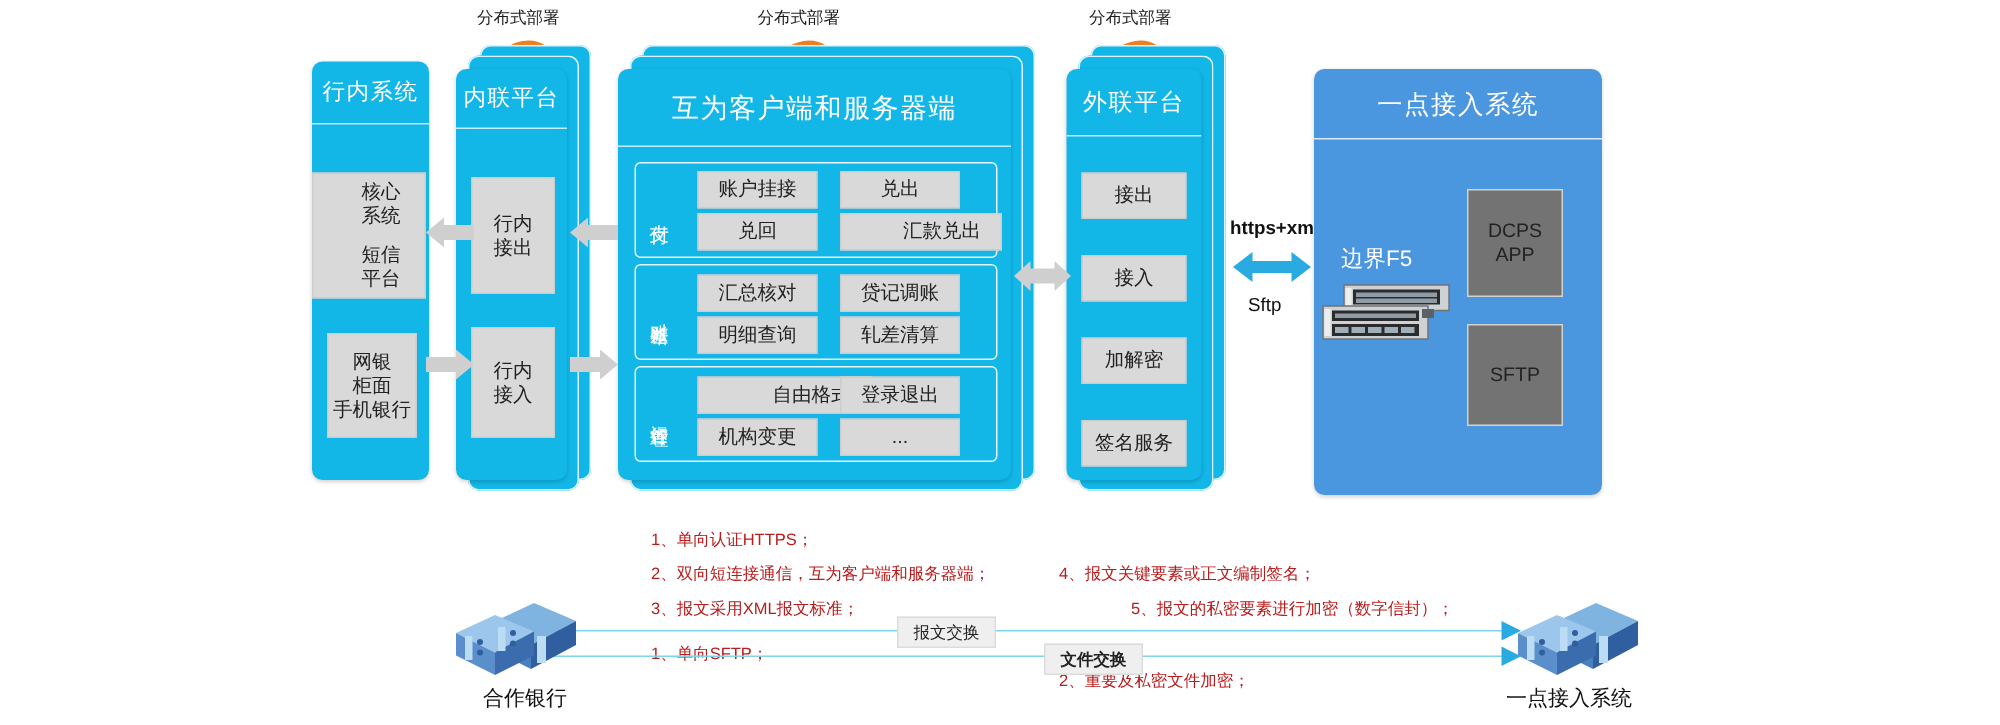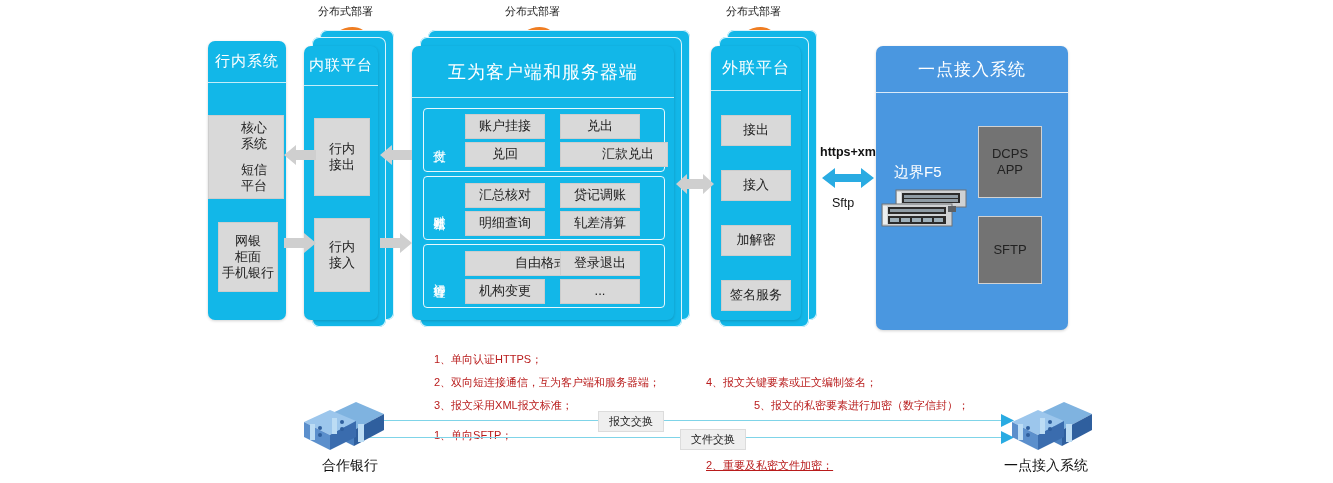--- a/index.html
+++ b/index.html
@@ -280,36 +280,36 @@
 <div class="rbox" style="left:978px;top:216px;width:62px;height:66px;">
   <span>SFTP</span>
 </div>
 
 <div class="note" style="left:434px;top:352px;">1、单向认证HTTPS；</div>
 <div class="note" style="left:434px;top:375px;">2、双向短连接通信，互为客户端和服务器端；</div>
 <div class="note" style="left:434px;top:398px;">3、报文采用XML报文标准；</div>
 <div class="note" style="left:706px;top:375px;">4、报文关键要素或正文编制签名；</div>
 <div class="note" style="left:706px;top:398px;margin-left:48px;">5、报文的私密要素进行加密（数字信封）；</div>
 <div class="note" style="left:434px;top:428px;">1、单向SFTP；</div>
-<div class="note" style="left:706px;top:458px;text-decoration:underline;">2、重要及私密文件加密；</div>
+<div class="note" style="left:706px;top:446px;">2、重要及私密文件加密；</div>
 
 <div class="xline" style="left:358px;top:420px;width:648px;"></div>
 <div class="xline" style="left:358px;top:437px;width:648px;"></div>
 <svg class="abs" style="left:350px;top:414px;" width="14" height="13">
   <path d="M0 6.5 L13 0 L13 13 Z" fill="#29abe2"></path>
 </svg>
 <svg class="abs" style="left:1000px;top:414px;" width="14" height="13">
   <path d="M14 6.5 L1 0 L1 13 Z" fill="#29abe2"></path>
 </svg>
 <svg class="abs" style="left:1000px;top:431px;" width="14" height="13">
   <path d="M14 6.5 L1 0 L1 13 Z" fill="#29abe2"></path>
 </svg>
 
 <div class="xchip" style="left:598px;top:411px;">报文交换</div>
-<div class="xchip" style="left:680px;top:429px;">文件交换</div>
+<div class="xchip" style="left:696px;top:429px;font-weight:bold;">文件交换</div>
 
 <svg class="abs" style="left:300px;top:400px;" width="86" height="52">
   <g>
     <polygon points="26,16 56,2 84,14 54,30" fill="#7fb3e0"></polygon>
     <polygon points="26,16 54,30 54,46 26,32" fill="#4a7fbf"></polygon>
     <polygon points="54,30 84,14 84,30 54,46" fill="#2f5f9e"></polygon>
     <polygon points="4,22 30,10 56,21 30,35" fill="#9cc6ec"></polygon>
     <polygon points="4,22 30,35 30,50 4,37" fill="#5b8fcc"></polygon>
     <polygon points="30,35 56,21 56,37 30,50" fill="#3a6cae"></polygon>
     <rect x="10" y="24" width="5" height="16" fill="#bcdcf4"></rect>

